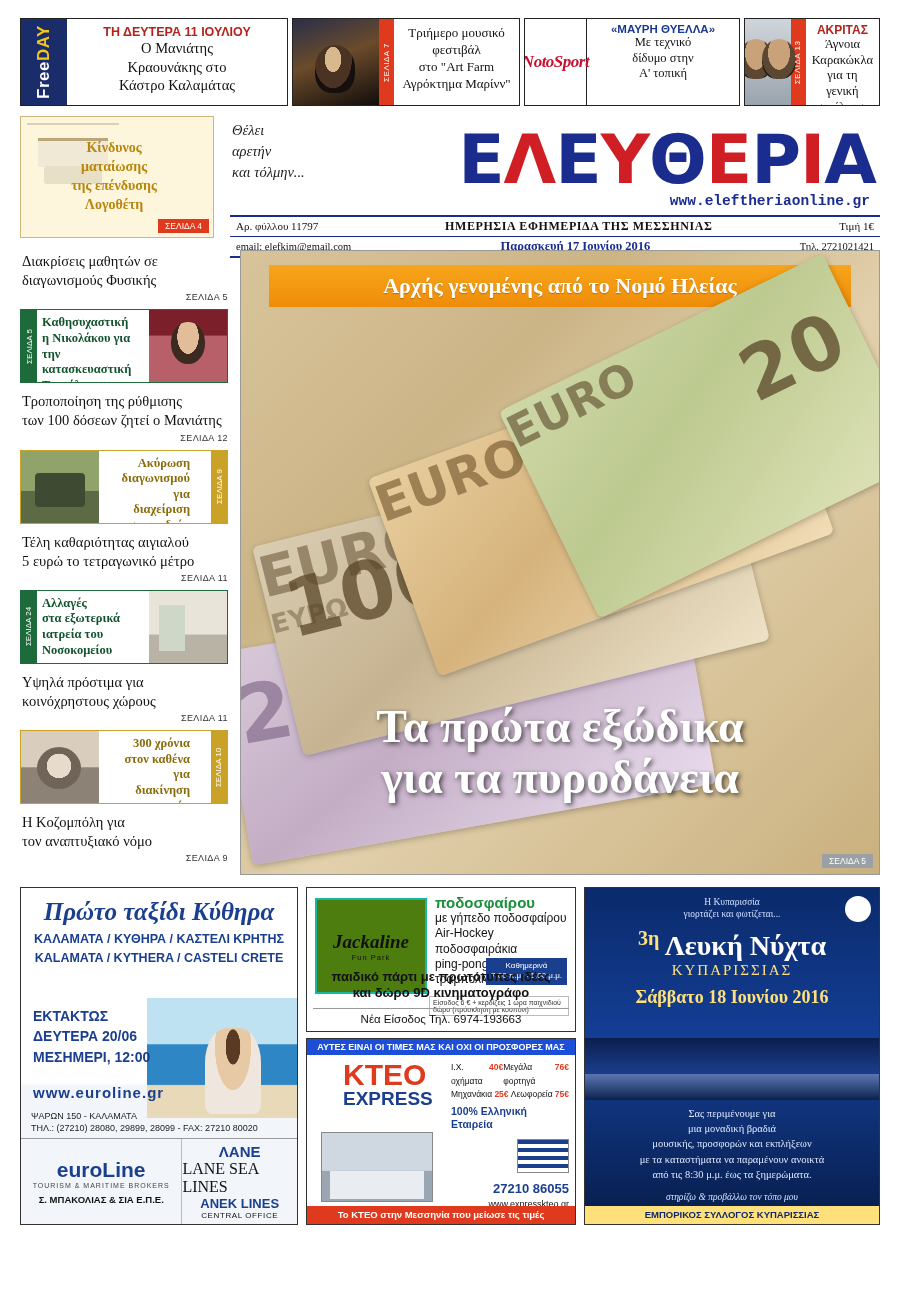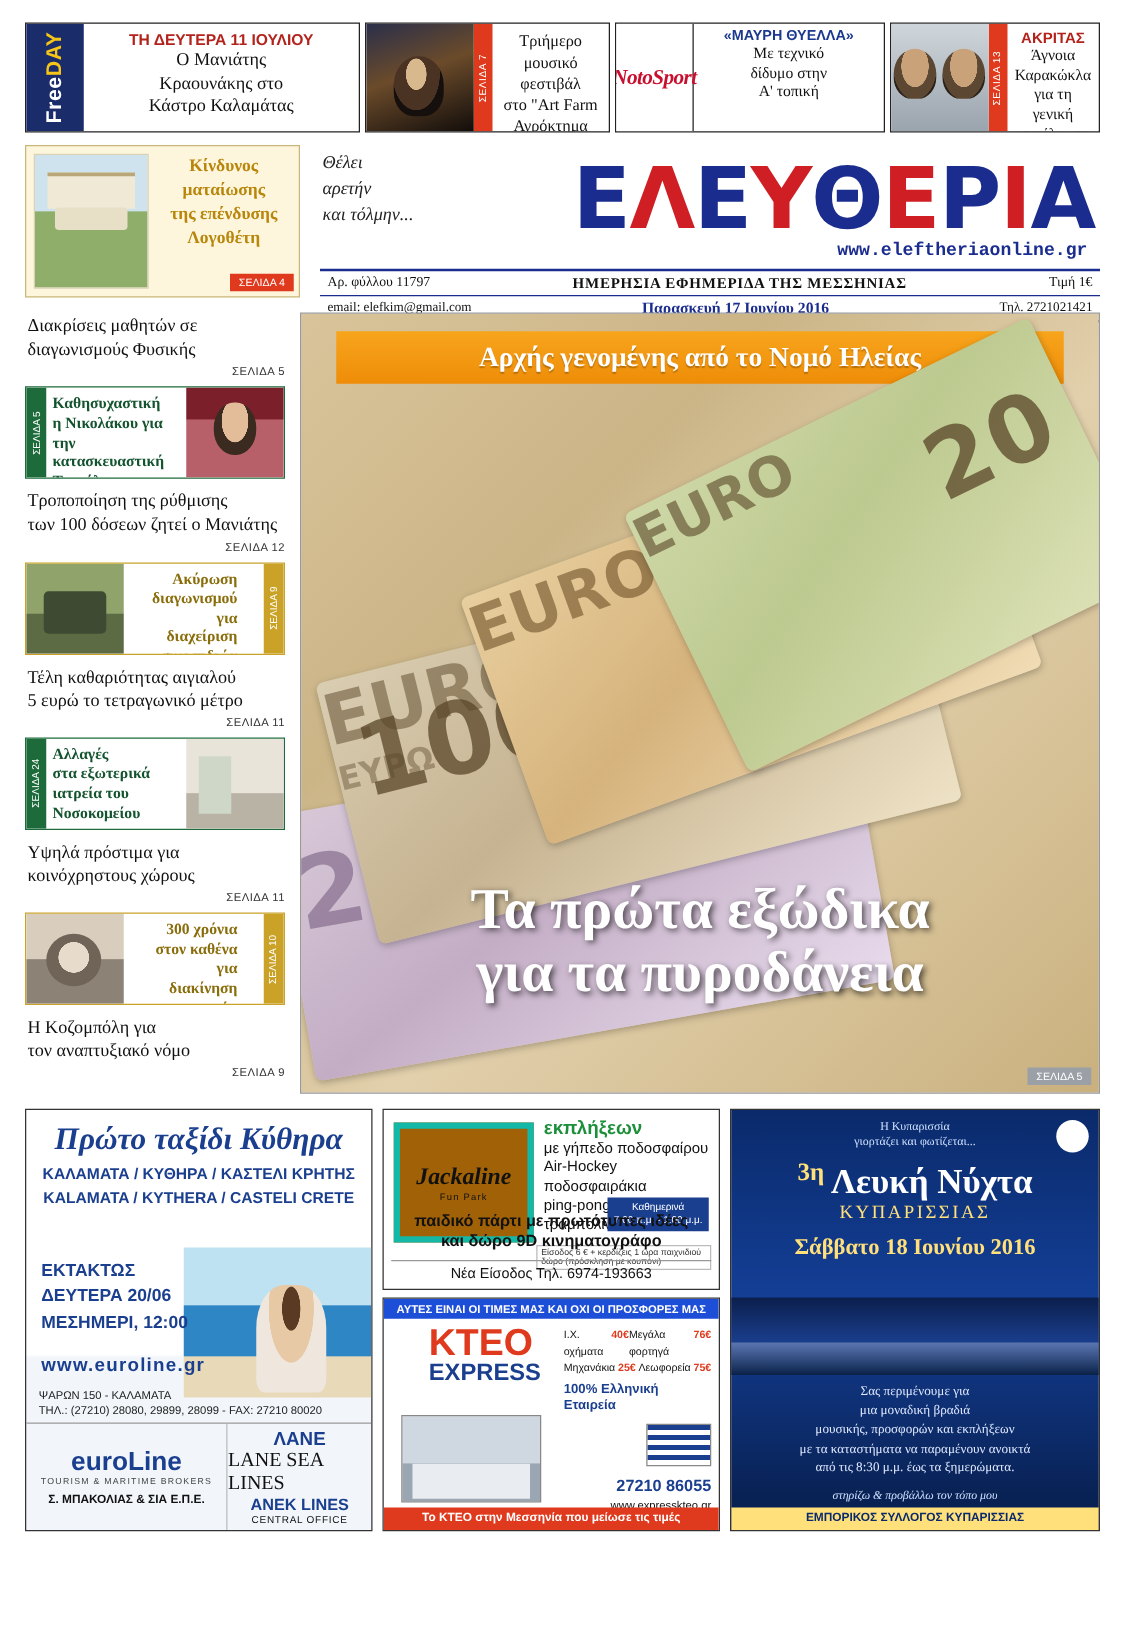--- a/index.html
+++ b/index.html
@@ -23,21 +23,21 @@
   }
   .freeday span {
     transform:rotate(-90deg); white-space:nowrap; font-weight:bold;
     font-size:17px; font-family:"Liberation Sans", sans-serif; letter-spacing:0.5px;
   }
   .freeday .dy { color:#f5c518; }
   .ts-text { flex:1; padding:6px 8px; text-align:center; }
   .ts-text .hl { color:#b3231c; font-weight:bold; font-size:12.5px; font-family:"Liberation Sans", sans-serif; }
   .ts-text .l { font-size:14.5px; line-height:1.28; }
 
-  .cell2 { width:196px; display:flex; }
+  .cell2 { width:228px; display:flex; }
   .cell2 .photo {
     width:86px; background:linear-gradient(160deg,#2a2f4a 0%,#6b4b2a 45%,#120d0b 100%);
     position:relative;
   }
   .cell2 .photo:after{
     content:""; position:absolute; left:22px; top:26px; width:40px; height:48px;
     background:radial-gradient(ellipse at 45% 30%, #d8b98e 0 26%, #4a3322 27% 60%, #15100d 61% 100%);
     border-radius:48% 48% 40% 40%;
   }
   .sidebar-tab {
@@ -67,21 +67,21 @@
     content:""; position:absolute; left:50%; top:20px; width:34px; height:40px; margin-left:-17px;
     background:radial-gradient(ellipse at 50% 35%, #c9a27a 0 45%, #5c4733 46% 72%, #2b2119 73% 100%);
     border-radius:50% 50% 42% 42%;
   }
   .cell4 .txt { flex:1; padding:4px 6px; text-align:center; }
   .cell4 .title { color:#b3231c; font-weight:bold; font-size:12px; font-family:"Liberation Sans", sans-serif; }
   .cell4 .l { font-size:12.5px; line-height:1.25; }
 
   
   .masthead { display:flex; margin-top:10px; height:122px; }
-  .mh-box { width:220px; border:1px solid #c9b87a; background:#fdf6dd; display:flex; }
+  .mh-box { width:194px; border:1px solid #c9b87a; background:#fdf6dd; display:flex;flex-direction:column; }
   .mh-img {
     width:92px; margin:6px; background:linear-gradient(180deg,#cfe3ef 0 42%, #8fae6a 43% 100%);
     position:relative; border:1px solid #d9d2b5;
   }
   .mh-img:before{
     content:""; position:absolute; left:10px; top:14px; width:70px; height:26px;
     background:#efe9d6; border-top:3px solid #b9a77a;
   }
   .mh-img:after{
     content:""; position:absolute; left:16px; top:42px; width:58px; height:18px;
@@ -218,21 +218,21 @@
   .ad1 .b1 .c { font-size:9.5px; font-weight:bold; margin-top:5px; font-family:"Liberation Sans", sans-serif;}
   .ad1 .b2 { flex:1; border-left:1px solid #bbb; display:flex; flex-direction:column; align-items:center; justify-content:center; }
   .ad1 .b2 .lane { color:#1b3f8f; font-weight:bold; font-size:15px; font-family:"Liberation Sans", sans-serif;}
   .ad1 .b2 .anek { color:#1b3f8f; font-weight:bold; font-size:13px; font-family:"Liberation Sans", sans-serif;}
   .ad1 .b2 .co { font-size:8px; letter-spacing:.6px; font-family:"Liberation Sans", sans-serif;}
 
   .adcol { width:270px; display:flex; flex-direction:column; gap:6px; }
   .ad2 { flex:1.55; position:relative; }
   .ad2 .logo2 {
     position:absolute; left:8px; top:10px; width:112px; height:96px;
-    background:#a16207; border:5px solid #14b8a6; display:flex; flex-direction:column;
+    background:#4d7c0f; border:2px solid #14b8a6; display:flex; flex-direction:column;
     align-items:center; justify-content:center;
   }
   .ad2 .logo2 .w { font-family:"Liberation Serif", serif; font-style:italic; font-weight:bold; font-size:19px; }
   .ad2 .logo2 .sub { font-size:7.5px; letter-spacing:1px; font-family:"Liberation Sans", sans-serif;}
   .ad2 .rt { position:absolute; left:128px; top:6px; right:6px; }
   .ad2 .rt .t1 { color:#1b8f3a; font-weight:bold; font-size:15px; font-family:"Liberation Sans", sans-serif; }
   .ad2 .rt .t2 { font-size:12px; line-height:1.28; font-family:"Liberation Sans", sans-serif; }
   .ad2 .hours { position:absolute; right:8px; top:70px; background:#1b3f8f; color:#fff;
     font-size:8px; padding:3px 5px; text-align:center; line-height:1.3; font-family:"Liberation Sans", sans-serif;}
   .ad2 .fine { position:absolute; left:122px; top:108px; right:6px; font-size:7px; color:#333;
@@ -530,21 +530,21 @@
     </div>
 
     <div class="adcol">
 
       <div class="ad ad2">
         <div class="logo2">
           <div class="w">Jackaline</div>
           <div class="sub">Fun Park</div>
         </div>
         <div class="rt">
-          <div class="t1">εκπλήξεων</div>
+          <div class="t1">ποδοσφαίρου</div>
           <div class="t2" style="white-space:pre-line">με γήπεδο ποδοσφαίρου
 Air-Hockey
 ποδοσφαιράκια
 ping-pong
 τραμπολίνο</div>
         </div>
         <div class="hours">
           <div>Καθημερινά</div>
           <div>7.00 π.μ. - 1.00 μ.μ.</div>
         </div>

